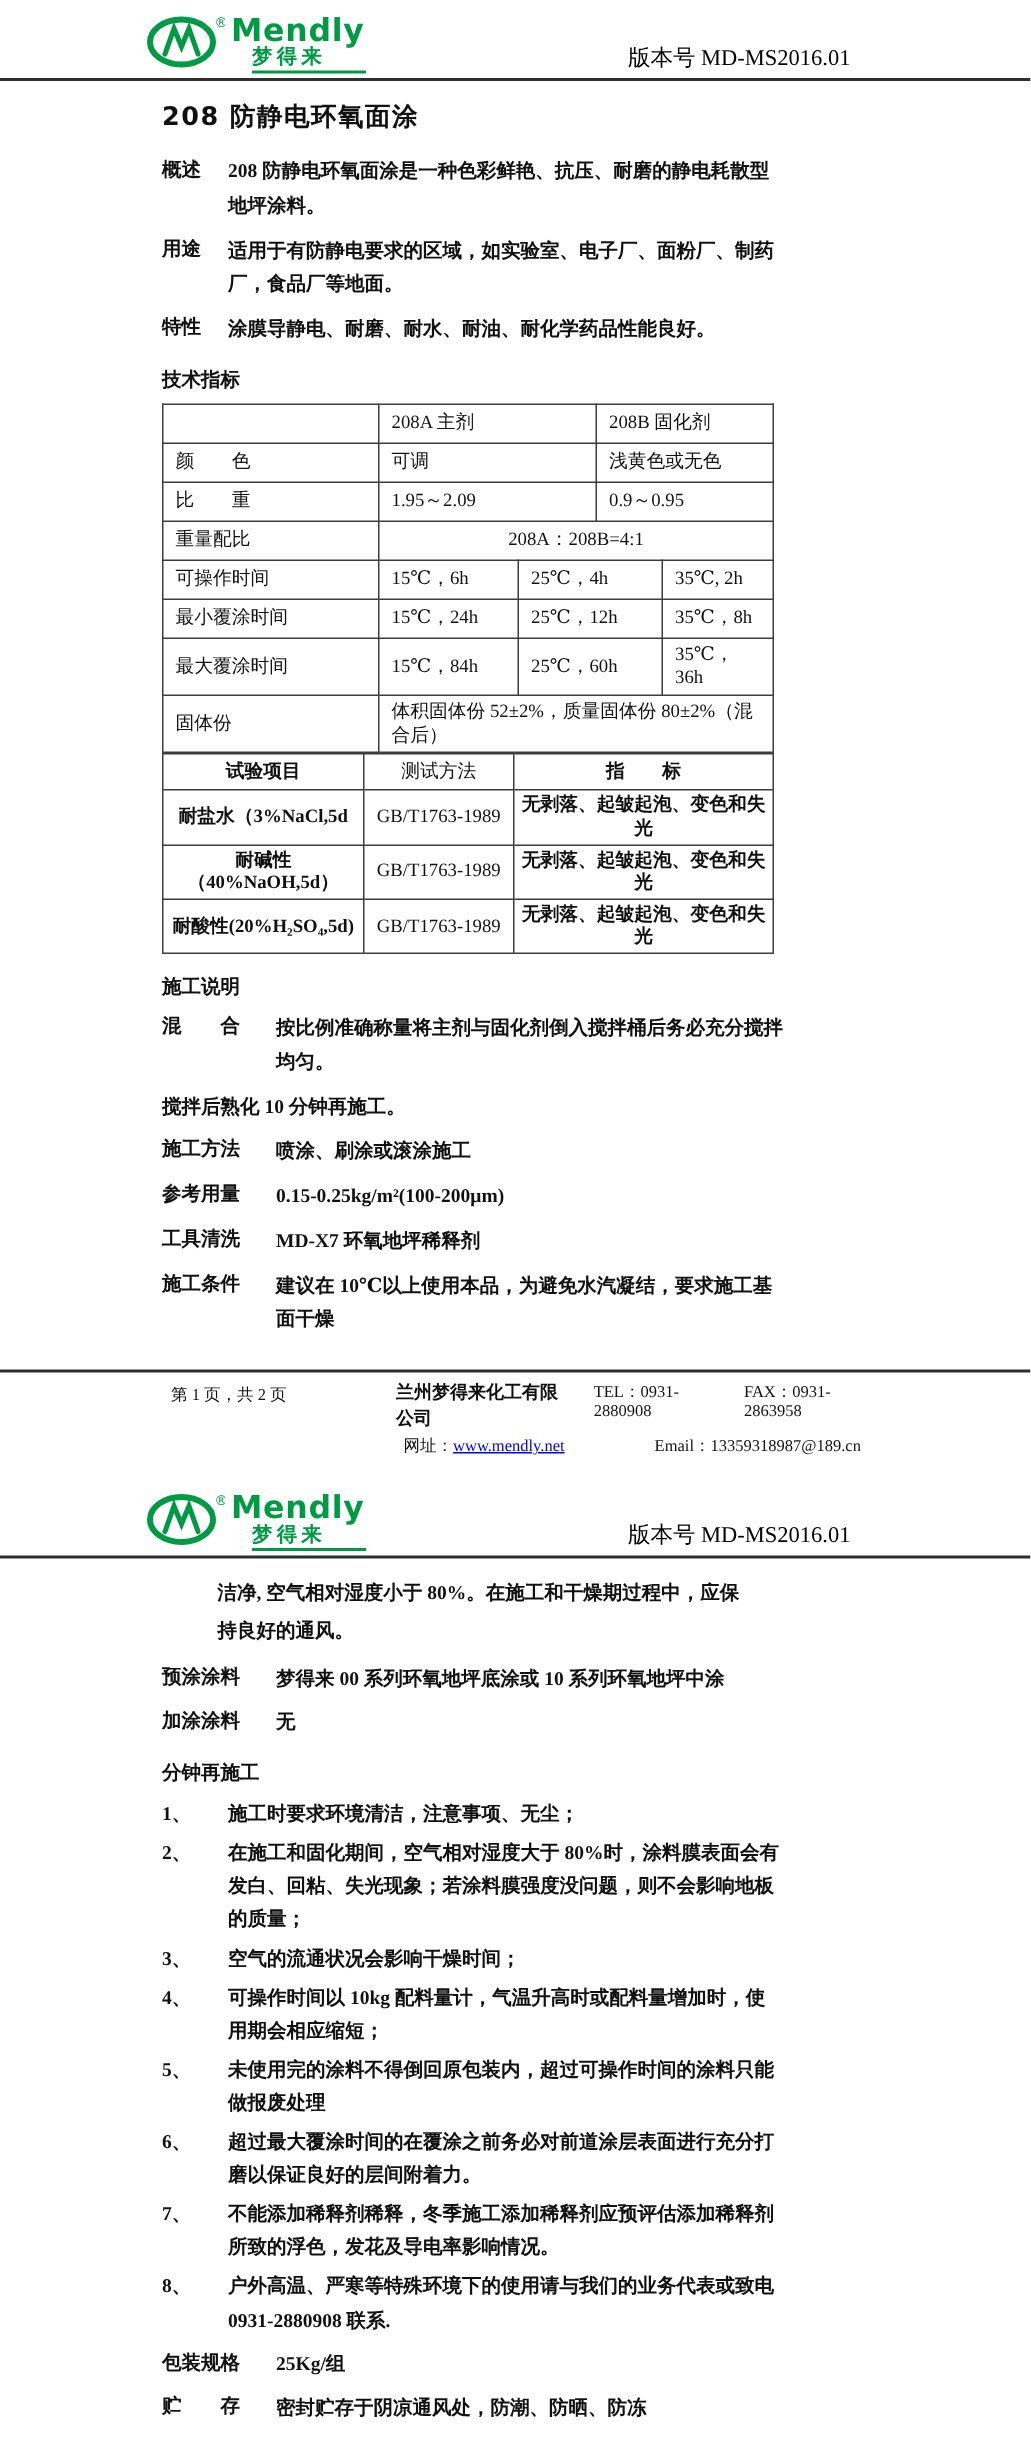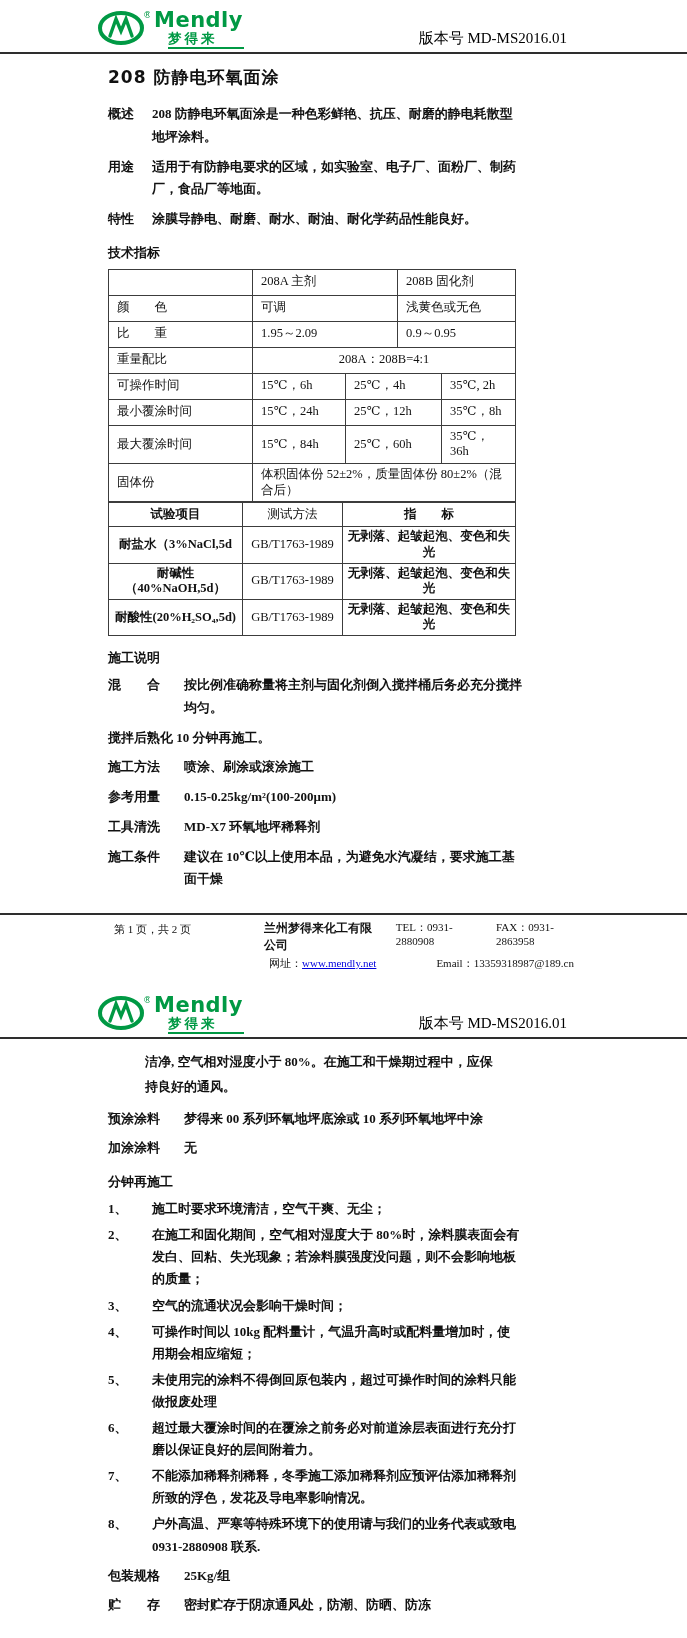--- a/index.html
+++ b/index.html
@@ -257,21 +257,21 @@
     </div>
     <div class="kv cons">
       <span class="lbl">加涂涂料</span>
       <span class="val">无</span>
     </div>
 
     <div class="sec-title">分钟再施工</div>
 
     <div class="note">
       <span class="note-num">1、</span>
-      <span class="note-text">施工时要求环境清洁，空气干爽、无尘；</span>
+      <span class="note-text">施工时要求环境清洁，注意事项、无尘；</span>
     </div>
     <div class="note">
       <span class="note-num">2、</span>
       <span class="note-text">在施工和固化期间，空气相对湿度大于 80%时，涂料膜表面会有发白、回粘、失光现象；若涂料膜强度没问题，则不会影响地板的质量；</span>
     </div>
     <div class="note">
       <span class="note-num">3、</span>
       <span class="note-text">空气的流通状况会影响干燥时间；</span>
     </div>
     <div class="note">

